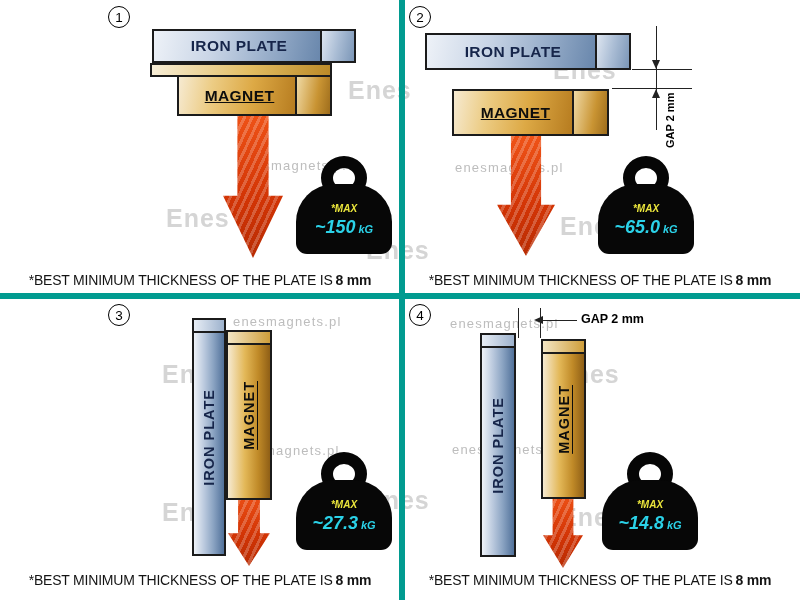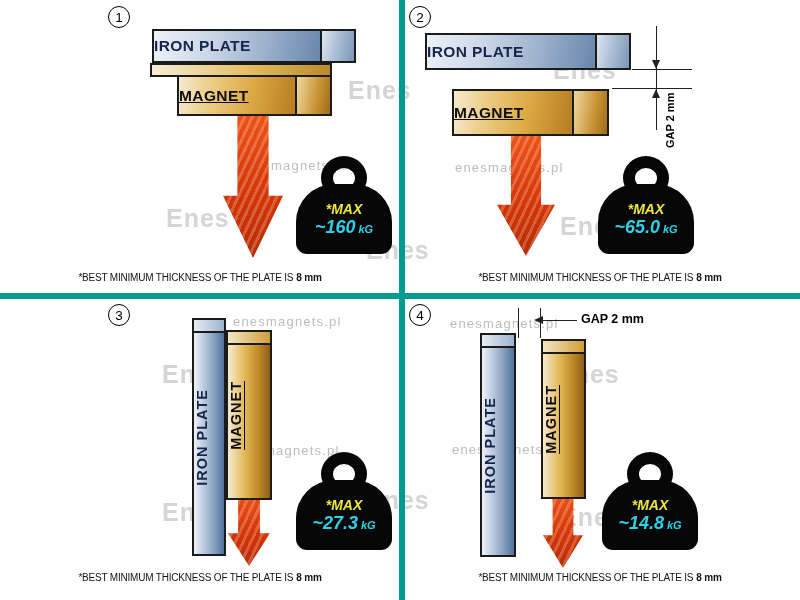--- a/index.html
+++ b/index.html
@@ -13,21 +13,21 @@
   .wm-site{position:absolute;color:#bdbdbd;font-size:13px;letter-spacing:1.2px;white-space:nowrap;}
   .wm-logo{position:absolute;color:#b3b3b3;font-size:25px;font-weight:bold;letter-spacing:1px;opacity:.55;white-space:nowrap;}
 
   
   .num{position:absolute;width:22px;height:22px;border:1.6px solid #000;border-radius:50%;
        background:#fff;display:flex;align-items:center;justify-content:center;
        font-size:13.5px;font-weight:500;box-sizing:border-box;}
 
   
   .blk{position:absolute;box-sizing:border-box;border:2px solid #1b1b1b;display:flex;
-       align-items:center;}
+       align-items:center;justify-content:center;}
   .cap{position:absolute;right:0;top:0;bottom:0;border-left:2px solid #1b1b1b;}
   .plate-h{background:linear-gradient(102deg,#eef2f8 0%,#c9d5e6 30%,#9db2cd 55%,#6f8cb0 80%,#51719a 100%);}
   .plate-h .cap{width:32px;background:linear-gradient(102deg,#dde5f0,#a9bcd4 50%,#7b96b7);}
   .magnet-h{background:linear-gradient(100deg,#f6ead1 0%,#eccc84 22%,#dda945 48%,#b97f22 76%,#92601a 100%);}
   .magnet-h .cap{width:33px;background:linear-gradient(100deg,#efd9a4,#c99433 60%,#9e6d1c);}
   .strip{position:absolute;box-sizing:border-box;border:2px solid #1b1b1b;
          background:linear-gradient(100deg,#f7eed8,#e3bd62 55%,#bb8a28);}
   .blk-label{font-weight:bold;font-size:15.5px;letter-spacing:.4px;z-index:1;}
   .plate-label{color:#16254a;}
   .magnet-label{color:#0d0d0d;text-decoration:underline;}
@@ -47,27 +47,27 @@
                linear-gradient(to bottom,#f05418,#d23405 60%,#b82c03);
     clip-path:polygon(24% 0,76% 0,76% 58%,100% 58%,50% 100%,0 58%,24% 58%);
     filter:drop-shadow(0 0 1px #541000);}
 
   
   .weight{position:absolute;width:96px;}
   .w-ring{width:46px;height:44px;margin:0 auto;border-radius:50%;border:12px solid #060606;box-sizing:border-box;}
   .w-body{position:relative;margin-top:-16px;height:70px;background:#070707;
           border-radius:38px 38px 11px 11px;display:flex;flex-direction:column;
           align-items:center;justify-content:center;}
-  .w-max{color:#ece73c;font-style:italic;font-weight:bold;font-size:14px;line-height:16px;}
+  .w-max{color:#ece73c;font-style:italic;font-weight:bold;font-size:10px;line-height:16px;}
   .w-row{display:flex;align-items:baseline;gap:3px;}
   .w-val{color:#2bd2e8;font-style:italic;font-weight:bold;font-size:18px;line-height:20px;}
   .w-unit{color:#2bd2e8;font-style:italic;font-weight:bold;font-size:11px;}
 
   
-  .caption{position:absolute;width:380px;text-align:center;font-size:10px;color:#141414;
+  .caption{position:absolute;width:380px;text-align:center;font-size:14px;color:#141414;
            letter-spacing:-.2px;white-space:nowrap;}
   .caption b{margin-left:3px;}
 
   
   .dim{position:absolute;background:#222;}
   .tri{position:absolute;width:0;height:0;}
   .tri.down{border-left:4px solid transparent;border-right:4px solid transparent;border-top:9px solid #222;}
   .tri.up{border-left:4px solid transparent;border-right:4px solid transparent;border-bottom:9px solid #222;}
   .tri.left{border-top:4px solid transparent;border-bottom:4px solid transparent;border-right:9px solid #222;}
   .gap-label-v{position:absolute;writing-mode:vertical-rl;transform:rotate(180deg);
@@ -110,21 +110,21 @@
     <div class="strip" style="left:150px;top:63px;width:182px;height:14px"></div>
     <div class="blk magnet-h" style="left:177px;top:75px;width:155px;height:41px;padding-right:30px">
       <span class="blk-label magnet-label">MAGNET</span>
       <i class="cap"></i>
     </div>
     <div class="weight" style="left:296px;top:156px">
       <div class="w-ring"></div>
       <div class="w-body">
         <span class="w-max">*MAX</span>
         <span class="w-row">
-          <span class="w-val">~160</span>
+          <span class="w-val">~150</span>
           <span class="w-unit">kG</span>
         </span>
       </div>
     </div>
     <div class="caption" style="left:10px;top:272px">
       <span>*BEST MINIMUM THICKNESS OF THE PLATE IS</span><b>8 mm</b>
     </div>
   </section>
 
   <section>

